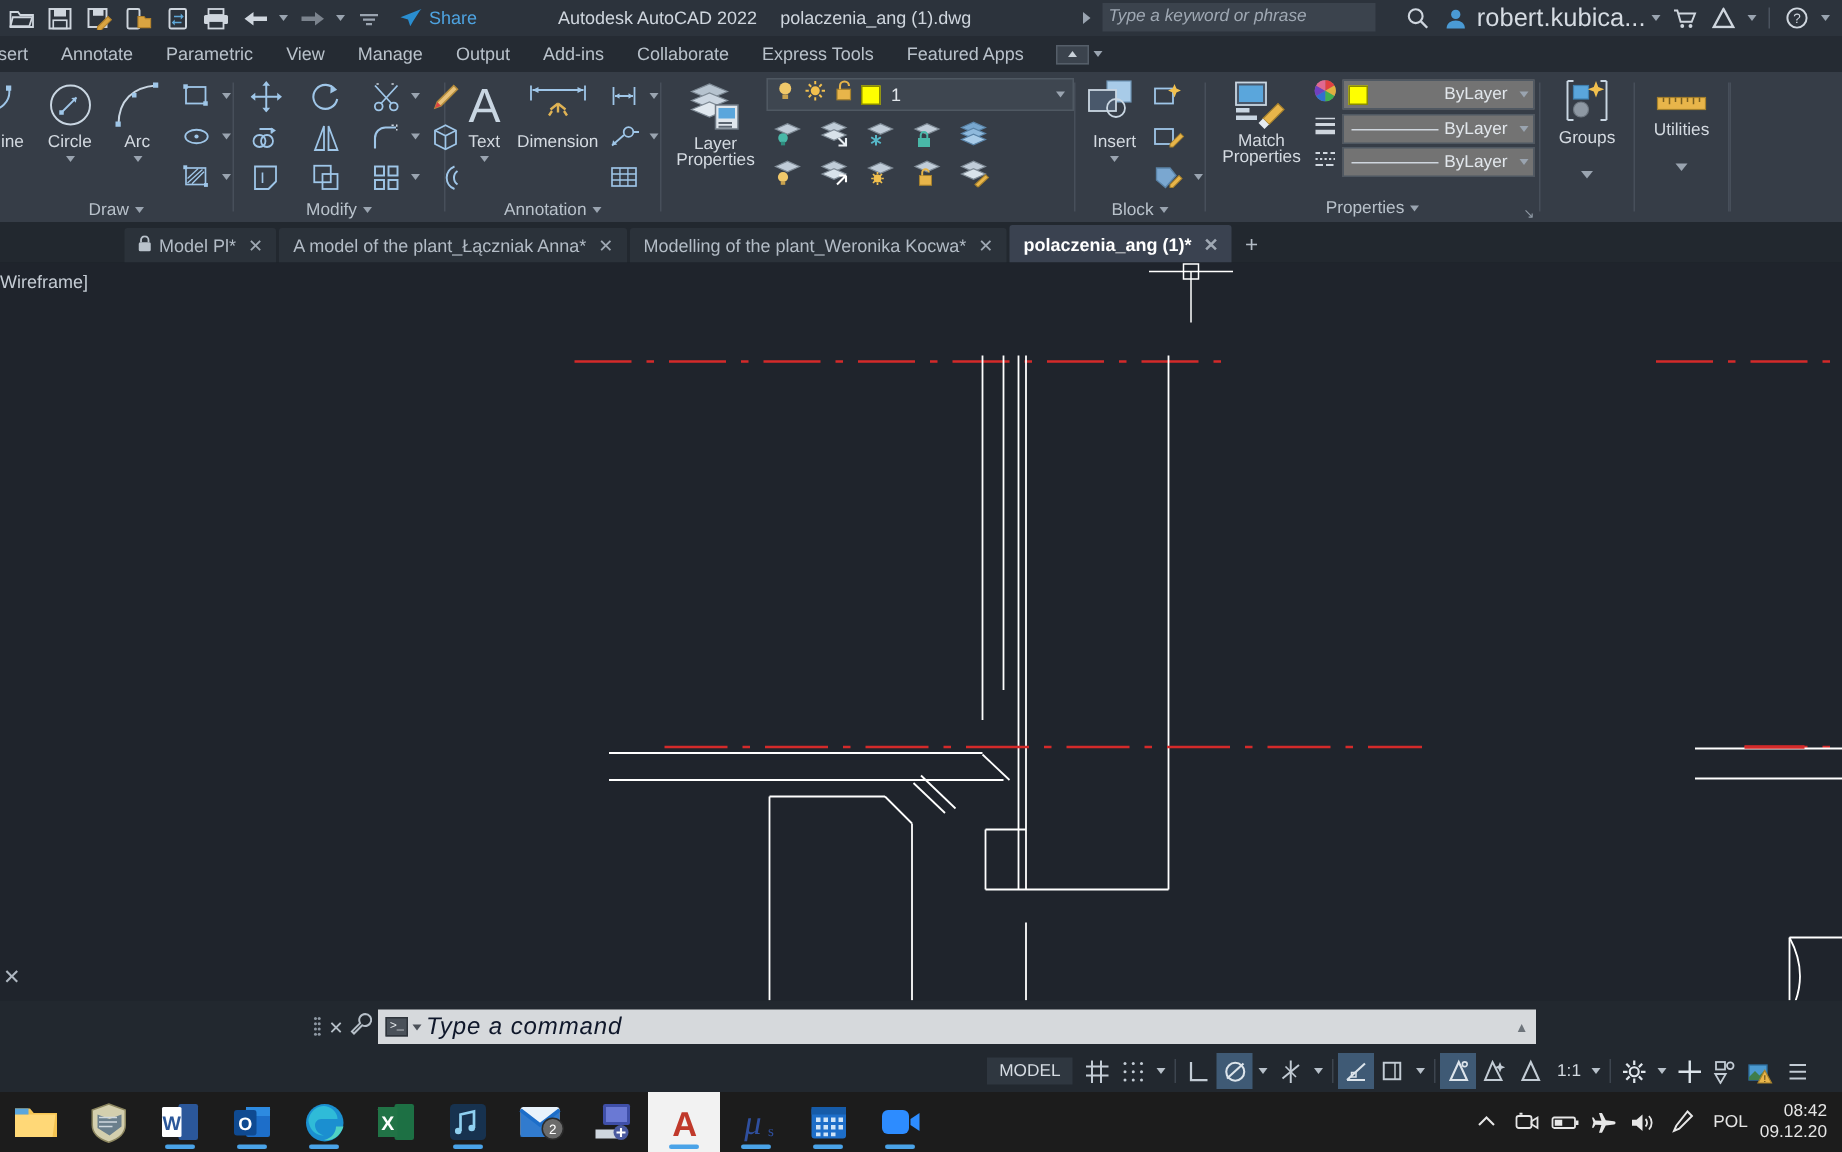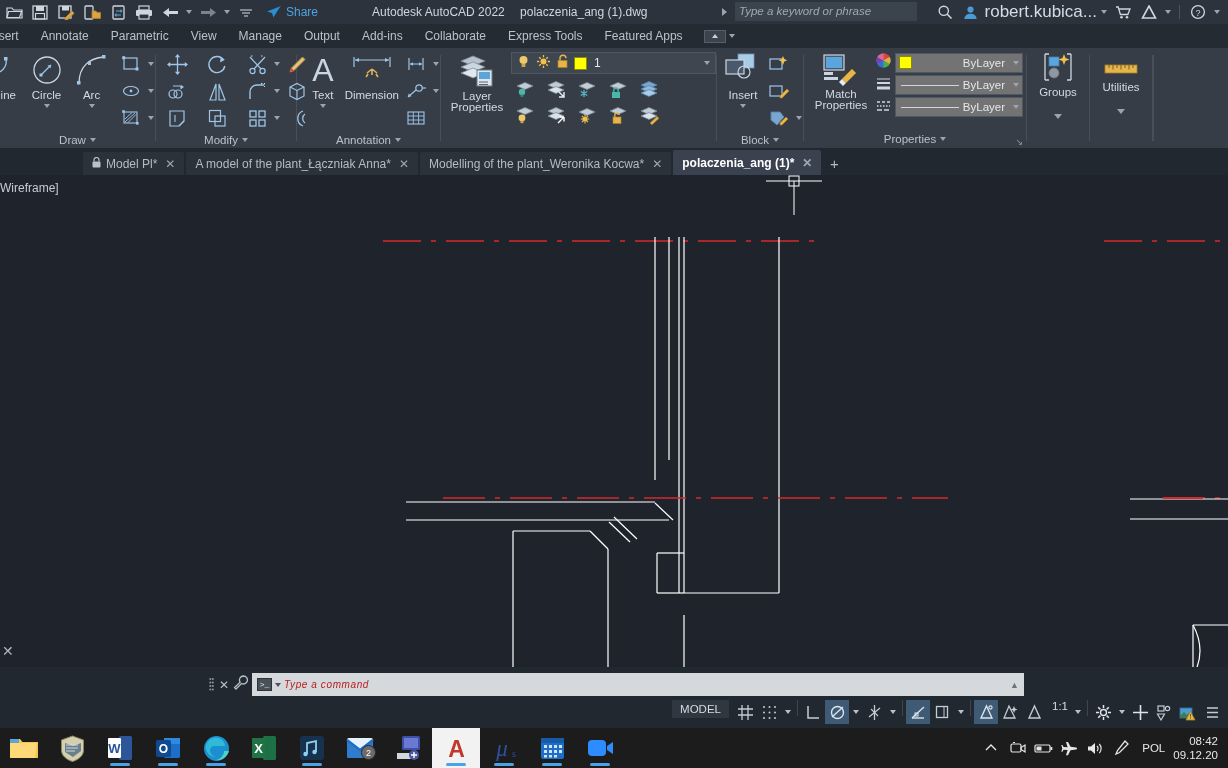--- a/index.html
+++ b/index.html
@@ -132,33 +132,33 @@
   .cmdzone { position: absolute; top: 667px; left: 0; width: 1228px; height: 33px; background: #22282f;}
   .cmd-close { position:absolute; left:2px; top:-24px; font-size:14px; color:#aeb7c1;}
   .cmdbar { position: absolute; left: 208px; top: 673px; width: 816px; height: 23px;
     display: flex; align-items: center; gap: 4px; }
   .cmd-grip { width: 7px; height: 17px; display:flex;align-items:center;justify-content:center;}
   .cmd-x { font-size: 12px; color: #b7c0c9; }
   .cmd-input {
     flex: 1; height: 23px; background: #d6d9dc; display: flex; align-items: center; gap: 3px; padding: 0 5px;
   }
   .cmd-prompt-icon { width: 15px; height: 13px; background: #4a5159; border:1px solid #2e343b; display:flex;align-items:center;justify-content:center; color:#e8ecef; font-size:8px; font-family:"Liberation Mono", monospace;}
-  .cmd-ph { font-size: 10px; color: #b91c1c; font-style: italic; letter-spacing: .6px;}
+  .cmd-ph { font-size: 16px; color: #0f172a; font-style: italic; letter-spacing: .6px;}
   .cmd-up { margin-left: auto; color: #6d747b; font-size: 9px;}
 
   
   .layout-tabs { position: absolute; top: 700px; left: 0; width: 1228px; height: 17px; background: #22282f; display:flex; align-items:center;}
   .ltab { font-size: 11.5px; color: #b3bcc6; padding: 0 8px; }
   .ltab-add { color: #b3bcc6; font-size: 13px; padding: 0 4px;}
 
   
   .statusbar {
     position: absolute; top: 700px; left: 0; width: 1228px; height: 28px;
-    background: #22282f; display: flex; align-items: flex-start; justify-content: flex-end;
-    padding-right: 4px; gap: 0px;
+    background: #22282f; display: flex; align-items: center; justify-content: flex-end;
+    padding-right: 18px; gap: 0px;
   }
   .sb-model { font-size: 11.5px; color: #d5dbe2; padding: 3px 8px; background:#2f3740; margin-right:4px;}
   .sb-btn { width: 24px; height: 24px; display: flex; align-items: center; justify-content: center; }
   .sb-btn.on { background: #3f5a75; }
   .sb-dd { width: 13px; height: 24px; display:flex;align-items:center;justify-content:center;}
   .sb-dd::after{content:"";border-left:3px solid transparent;border-right:3px solid transparent;border-top:4px solid #b8c1ca;}
   .sb-scale { font-size: 11.5px; color: #d5dbe2; padding: 0 3px 0 6px;}
   .sb-sep { width:1px; height:16px; background:#3d454f; margin:0 3px;}
 
   

